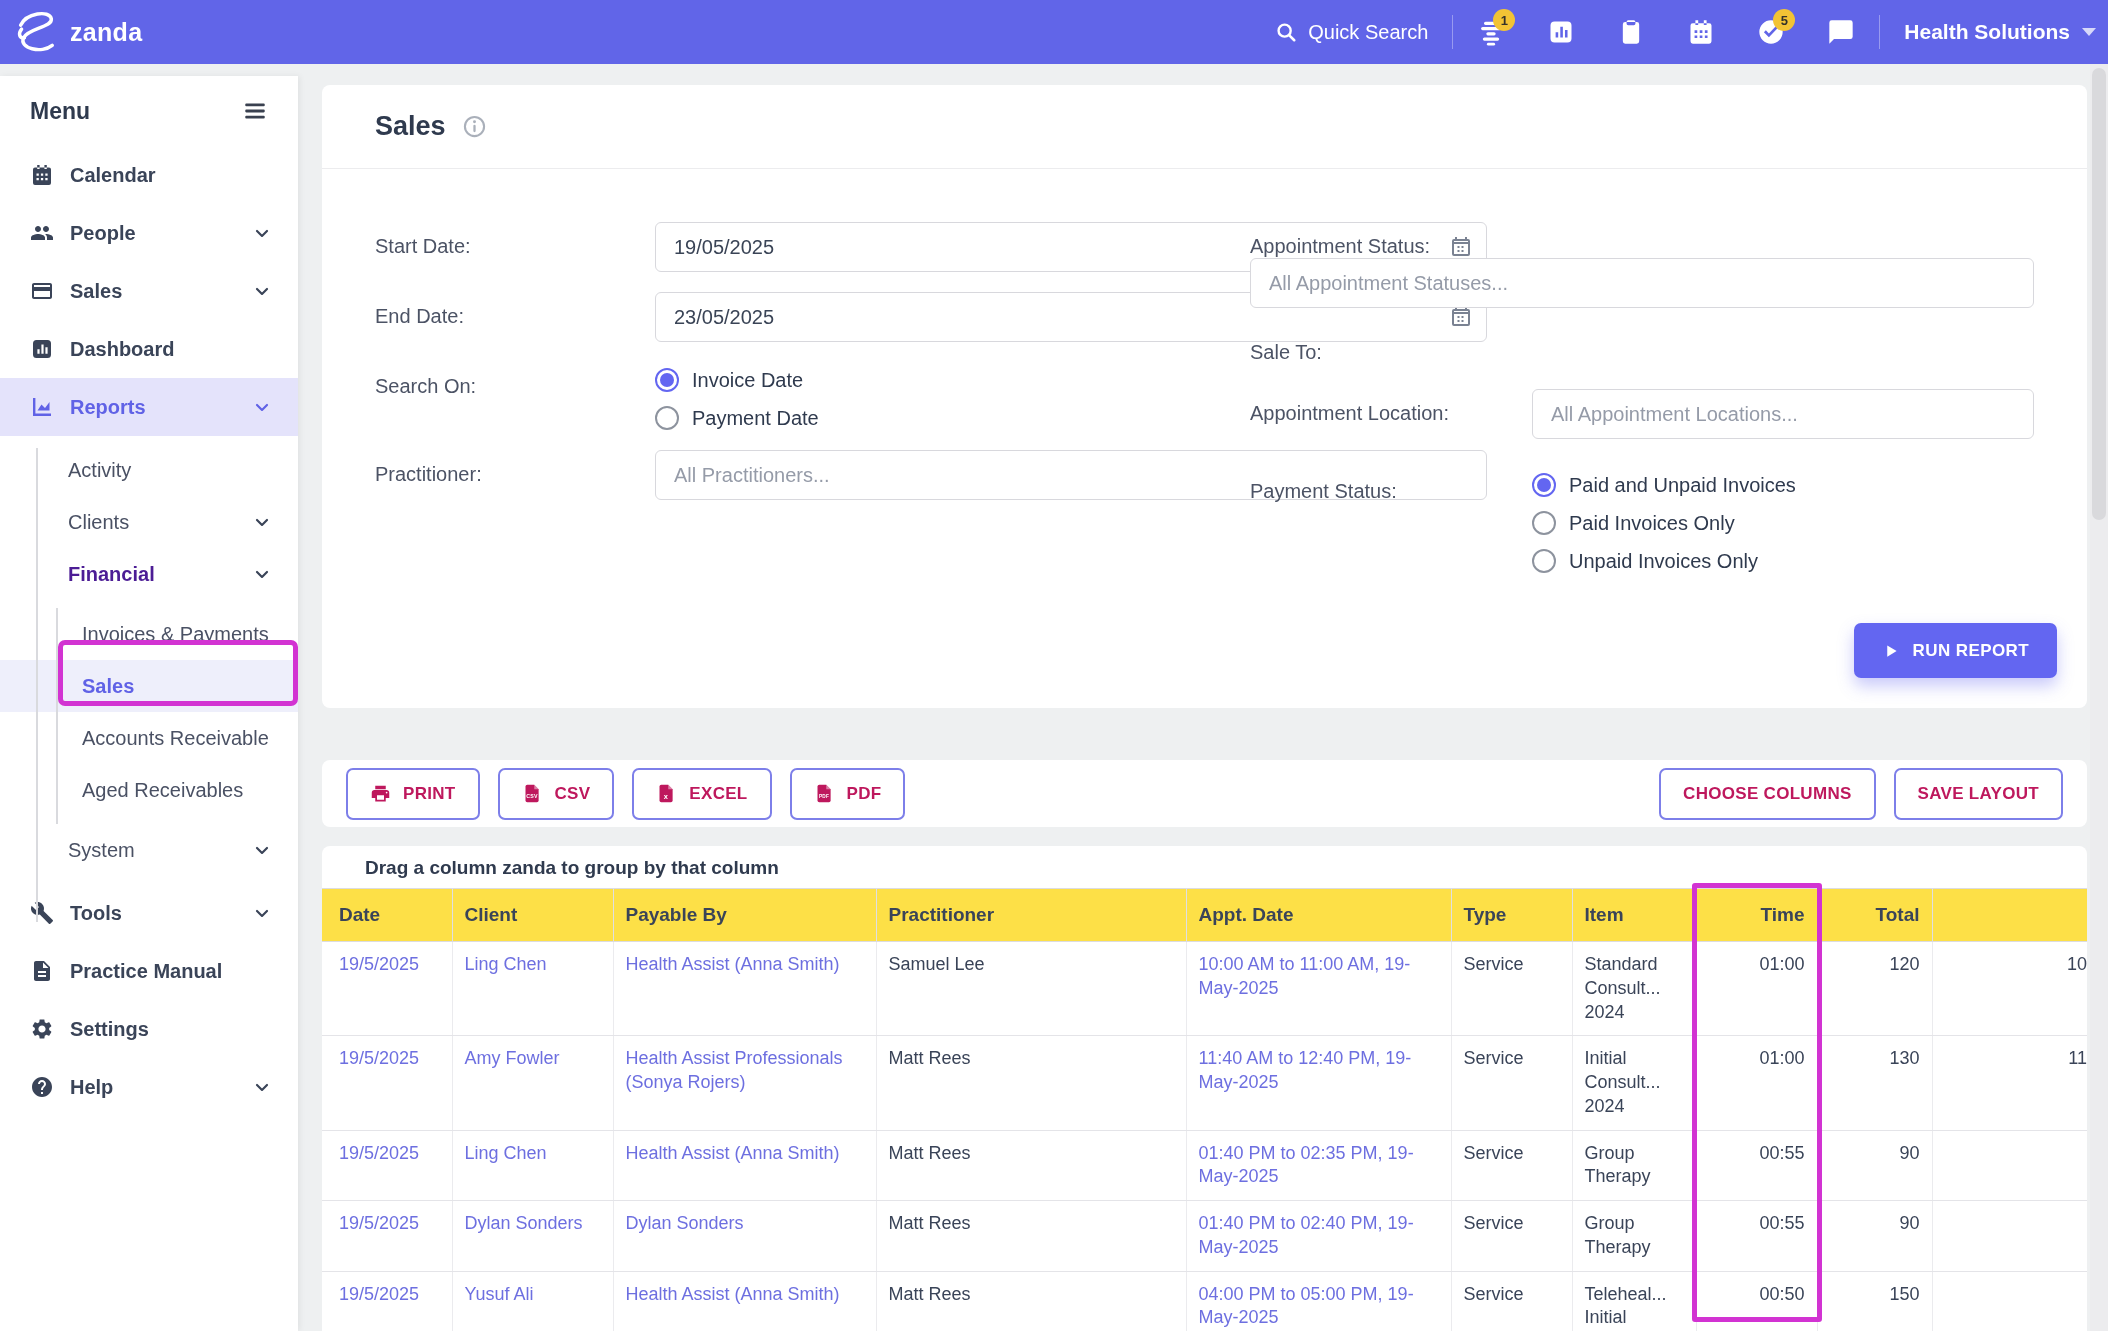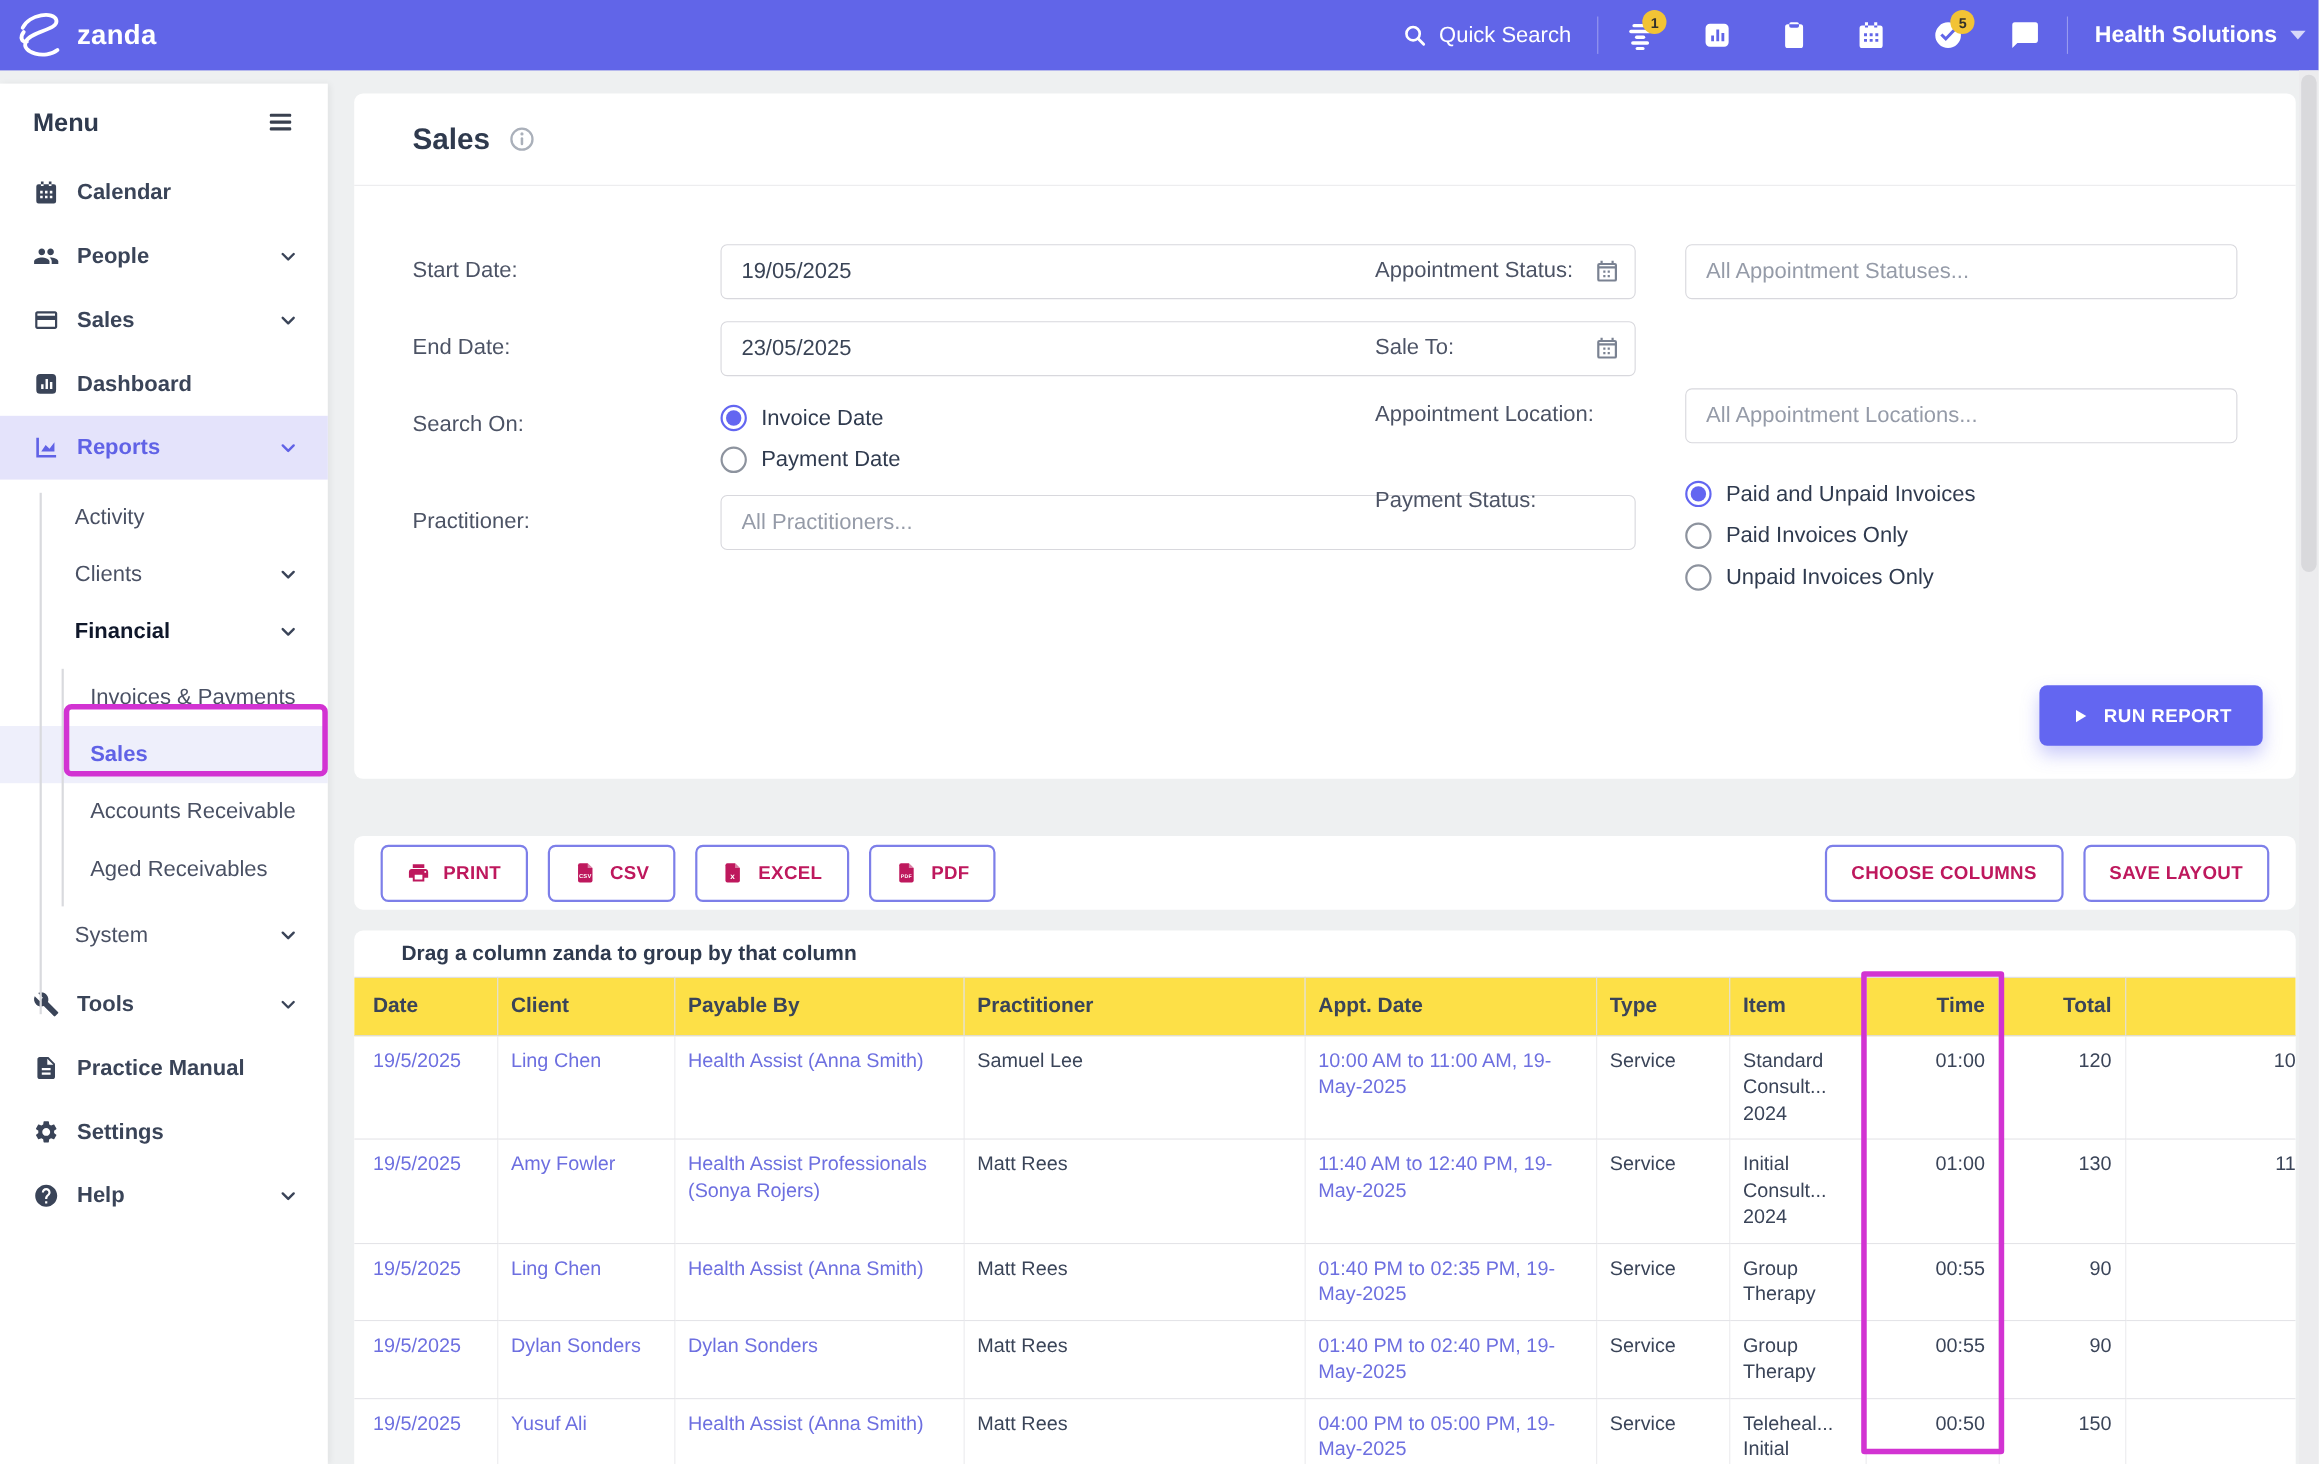--- a/index.html
+++ b/index.html
@@ -35,21 +35,21 @@
   .nav-item { height:58px; display:flex; align-items:center; padding:0 26px 0 30px; cursor:pointer;
               color:#3a4458; font-size:20px; font-weight:600; }
   .nav-item .nav-ico { width:24px; height:24px; margin-right:16px; flex:0 0 24px; }
   .nav-item .nav-ico svg { width:24px; height:24px; }
   .nav-label { flex:1; }
   .nav-chev { width:20px; height:20px; color:#3a4458; }
   .nav-item.active { background:var(--active-bg,#e4e3fb); color:#6062e6; }
   .nav-item.active .nav-chev { color:#6062e6; }
   .sub-item { height:52px; display:flex; align-items:center; padding:0 26px 0 68px; cursor:pointer;
               color:#4a5164; font-size:20px; font-weight:400; }
-  .sub-item.bold { font-weight:700; color:#0f172a; }
+  .sub-item.bold { font-weight:700; color:#4c1d95; }
   .subsub-item { height:52px; display:flex; align-items:center; padding:0 26px 0 82px; cursor:pointer;
                  color:#4a5164; font-size:20px; font-weight:400; }
   .subsub-item.active { background:#eeeffb; color:#6062e6; font-weight:700; }
   .guide-line { position:absolute; width:2px; background:#d9dade; }
   .sidebar-gap { height:8px; }
 
   .chat-fab { position:absolute; left:32px; bottom:28px; width:68px; height:68px; border-radius:50%;
               background:#6467ea; display:flex; align-items:center; justify-content:center;
               box-shadow:0 4px 12px rgba(0,0,0,.25); cursor:pointer; }
   .chat-fab svg { width:36px; height:36px; }
@@ -455,21 +455,21 @@
         </div>
         <div class="frow" style="margin-top:8px;">
           <span class="flabel">Practitioner:</span>
           <div class="fcontrol">
             <input class="tb-input no-ico" placeholder="All Practitioners..." style="">
           </div>
         </div>
       </div>
 
       <div class="fcol fcol-right">
-        <div class="frow" style="">
+        <div class="frow" style="flex-direction:column;">
           <span class="flabel">Appointment Status:</span>
           <div class="fcontrol">
             <input class="tb-input no-ico" placeholder="All Appointment Statuses..." style="">
           </div>
         </div>
         <div class="frow" style="margin-bottom:25px;">
           <span class="flabel">Sale To:</span>
         </div>
         <div class="frow" style="margin-bottom:28px;">
           <span class="flabel">Appointment Location:</span>

